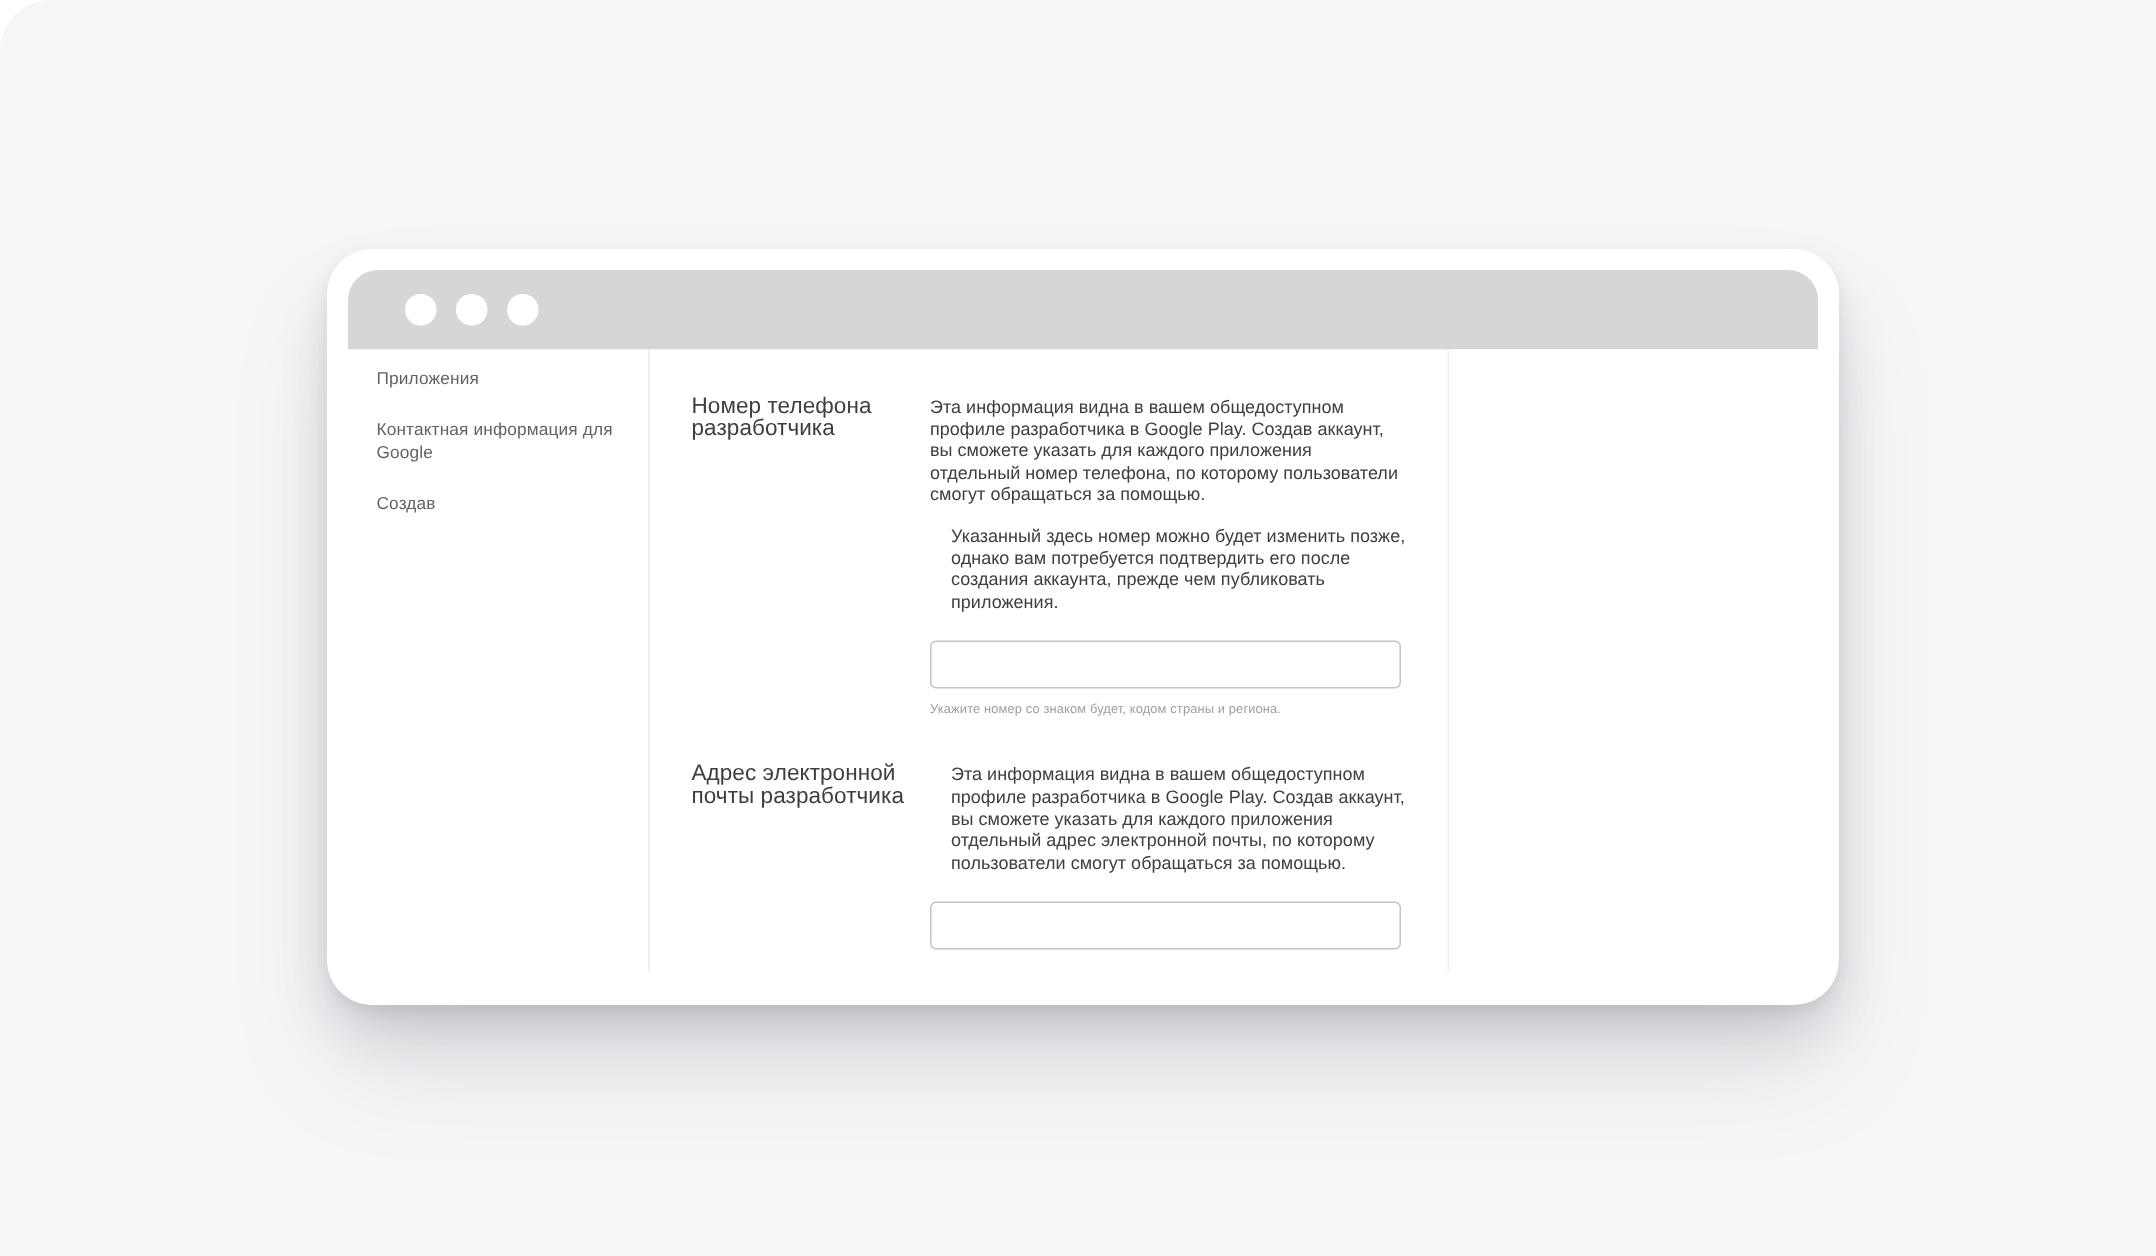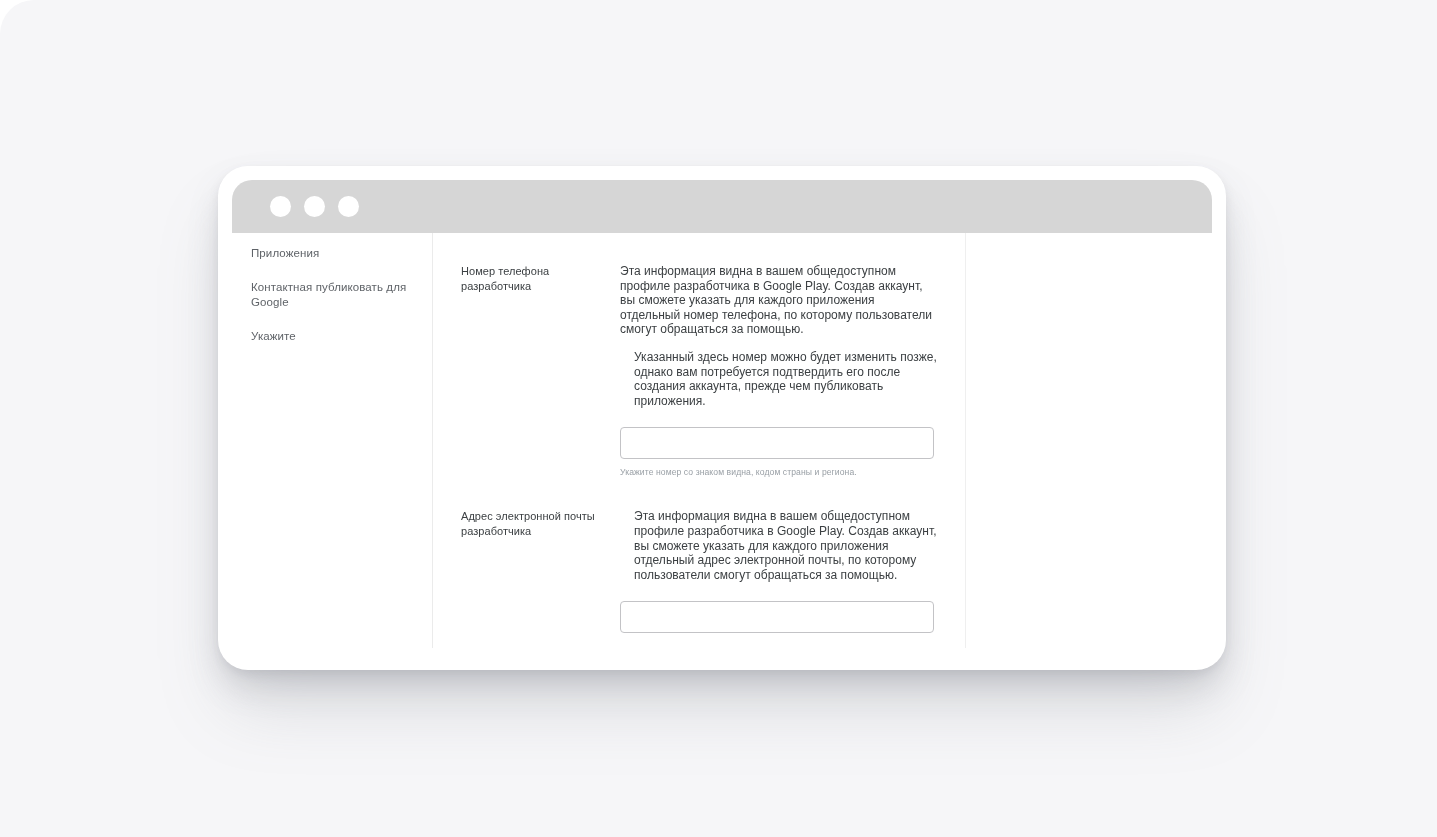--- a/index.html
+++ b/index.html
@@ -127,21 +127,21 @@
     padding: 0 0 0 28px;
     box-sizing: border-box;
   }
   .row-phone { padding-top: 31px; }
   .row-email { padding-top: 31px; }
 
   .row-label {
     flex: 0 0 159px;
     width: 159px;
     color: #3c4043;
-    font-size: 11px;
+    font-size: 15px;
     line-height: 14.5px;
     padding-right: 14px;
     box-sizing: border-box;
     letter-spacing: 0.05px;
   }
 
   .row-field {
     flex: 1 1 auto;
     min-width: 0;
   }
@@ -206,36 +206,36 @@
       <span class="dot"></span>
     </div>
 
     <div class="window-body">
 
       <nav class="sidebar">
         <div class="nav-item">
           <span>Приложения</span>
         </div>
         <div class="nav-item">
-          <span>Контактная публиковать для Google</span>
+          <span>Контактная информация для Google</span>
         </div>
         <div class="nav-item">
-          <span>Укажите</span>
+          <span>Создав</span>
         </div>
       </nav>
 
       <section class="main-col">
 
         <div class="form-row row-phone">
           <div class="row-label">Номер телефона разработчика</div>
           <div class="row-field">
             <p class="desc">Эта информация видна в вашем общедоступном профиле разработчика в Google Play. Создав аккаунт, вы сможете указать для каждого приложения отдельный номер телефона, по которому пользователи смогут обращаться за помощью.</p>
             <p class="desc">Указанный здесь номер можно будет изменить позже, однако вам потребуется подтвердить его после создания аккаунта, прежде чем публиковать приложения.</p>
             <input class="text-input" type="text" value="" placeholder="" style="">
-            <div class="hint">Укажите номер со знаком видна, кодом страны и региона.</div>
+            <div class="hint">Укажите номер со знаком будет, кодом страны и региона.</div>
           </div>
         </div>
 
         <div class="form-row row-email">
           <div class="row-label">Адрес электронной почты разработчика</div>
           <div class="row-field">
             <p class="desc">Эта информация видна в вашем общедоступном профиле разработчика в Google Play. Создав аккаунт, вы сможете указать для каждого приложения отдельный адрес электронной почты, по которому пользователи смогут обращаться за помощью.</p>
             <input class="text-input" type="text" value="" placeholder="" style="">
             <span class="verify-link">Подтвердить адрес электронной почты</span>
           </div>

